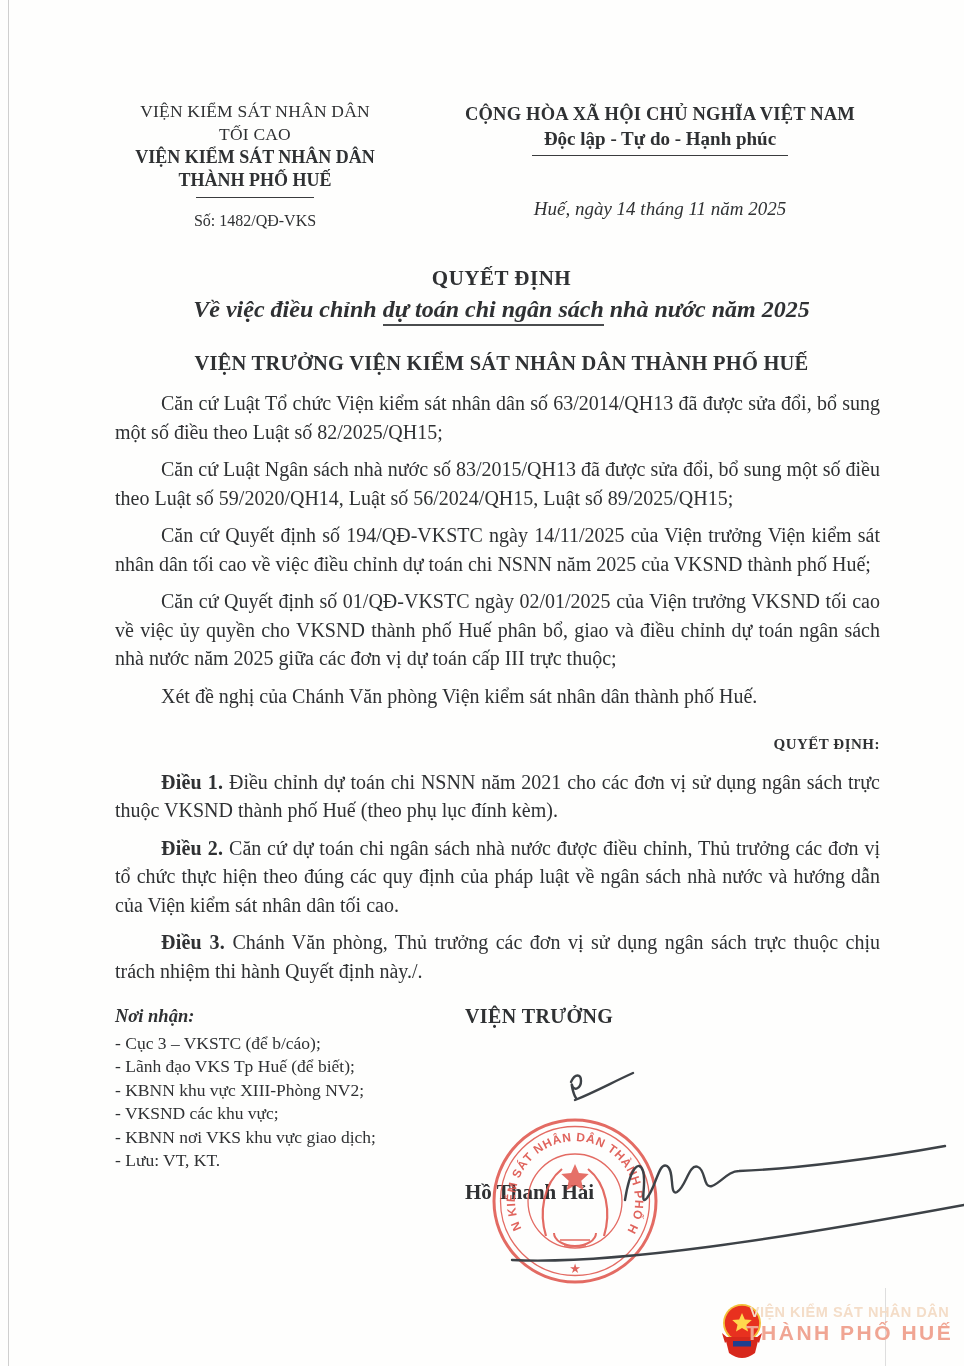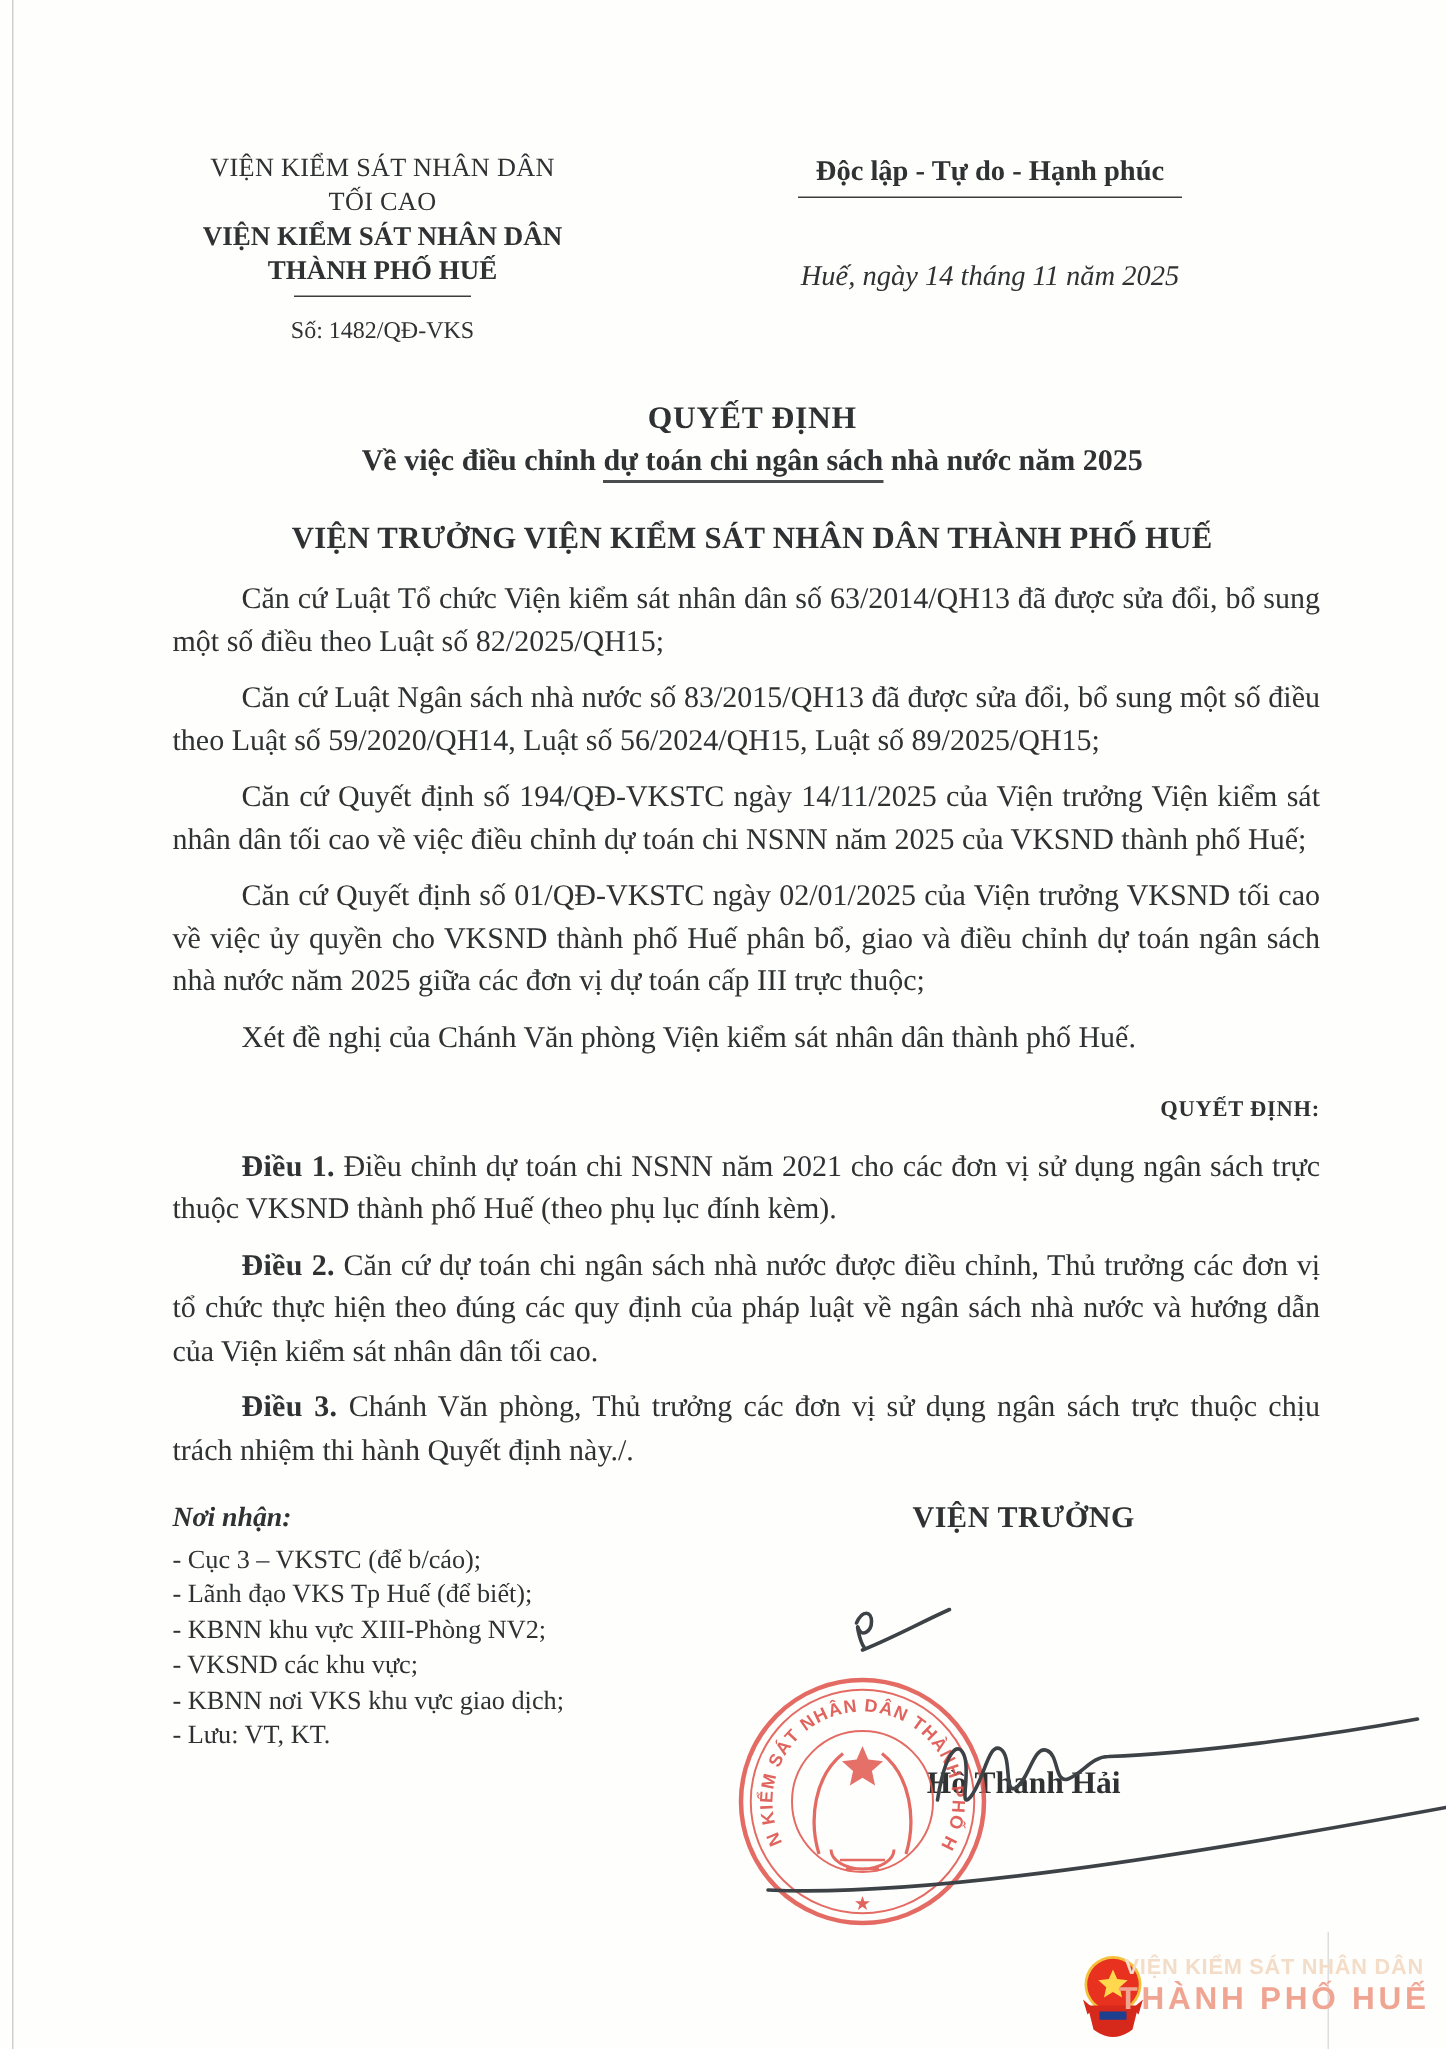--- a/index.html
+++ b/index.html
@@ -22,37 +22,37 @@
   .org-underline{width:118px;height:0;border-bottom:1.6px solid #3a3c3e;margin:5px auto 0;}
   .doc-number{font-size:16px;margin-top:14px;}
   .motto1{font-size:18.5px;font-weight:bold;line-height:24px;letter-spacing:.2px;}
   .motto2{font-size:19px;font-weight:bold;line-height:25px;}
   .motto-underline{width:256px;height:0;border-bottom:1.6px solid #3a3c3e;margin:4px auto 0;}
   .date-line{font-size:19px;font-style:italic;margin-top:42px;}
 
   
   .title-block{text-align:center;margin-top:16px;padding-left:39px;}
   .doc-type{font-size:21px;font-weight:bold;letter-spacing:.5px;}
-  .doc-subject{font-size:20px;font-weight:bold;margin-top:5px;}
+  .doc-subject{font-size:24px;font-weight:bold;margin-top:5px;font-style:italic;}
   .doc-subject .u{border-bottom:2px solid #4a4c4e;padding-bottom:2px;}
   .issuer{font-size:20.5px;font-weight:bold;margin-top:29px;letter-spacing:.2px;}
 
   
   .body{margin:14px 84px 0 115px;font-size:20px;line-height:28.5px;text-align:justify;}
   .body p{margin:9px 0 0 0;text-indent:46px;}
   p.recital{}
   .decision-heading{text-align:right;font-size:15px;font-weight:bold;margin-top:20px;letter-spacing:.5px;}
   .article{margin-top:14px;}
   .article b{letter-spacing:.2px;}
 
   
   .footer{position:relative;margin:20px 64px 0 115px;display:flex;}
   .recipients{width:350px;font-size:17.5px;line-height:23.5px;}
   .recipients-title{font-size:18.5px;font-weight:bold;font-style:italic;margin-bottom:3px;}
-  .sig-block{flex:1;text-align:center;position:relative;}
+  .sig-block{flex:1;position:relative;}
   .sig-title{font-size:20px;font-weight:bold;letter-spacing:.4px;}
   .sig-name{font-size:21px;font-weight:bold;margin-top:152px;}
 
   .stamp-wrap{position:absolute;left:490px;top:1116px;width:170px;height:170px;}
   .ink-wrap{position:absolute;left:455px;top:1048px;width:509px;height:242px;pointer-events:none;}
   .wm-logo{position:absolute;left:719px;top:1303px;width:46px;height:62px;}
   .wm-text{position:absolute;left:742px;top:1304px;width:215px;text-align:center;font-family:"Liberation Sans",sans-serif;}
   .wm-line1{font-size:14.5px;font-weight:bold;letter-spacing:.5px;white-space:nowrap;}
   .wm-line2{font-size:21px;font-weight:bold;letter-spacing:2.5px;white-space:nowrap;margin-top:1px;}
 </style>
@@ -66,20 +66,21 @@
   <div class="doc-header">
     <div class="hdr-left">
       <div class="org-line">VIỆN KIỂM SÁT NHÂN DÂN</div>
       <div class="org-line">TỐI CAO</div>
       <div class="org-line-bold">VIỆN KIỂM SÁT NHÂN DÂN</div>
       <div class="org-line-bold">THÀNH PHỐ HUẾ</div>
       <div class="org-underline"></div>
       <div class="doc-number">Số: 1482/QĐ-VKS</div>
     </div>
     <div class="hdr-right">
+      <div class="motto1">CỘNG HÒA XÃ HỘI CHỦ NGHĨA VIỆT NAM</div>
       <div class="motto2">Độc lập - Tự do - Hạnh phúc</div>
       <div class="motto-underline"></div>
       <div class="date-line">Huế, ngày 14  tháng 11 năm 2025</div>
     </div>
   </div>
 
   <div class="title-block">
     <div class="doc-type">QUYẾT ĐỊNH</div>
     <div class="doc-subject"><span>Về việc điều chỉnh </span><span class="u">dự toán chi ngân sách</span><span> nhà nước năm 2025</span></div>
     <div class="issuer">VIỆN TRƯỞNG VIỆN KIỂM SÁT NHÂN DÂN THÀNH PHỐ HUẾ</div>

